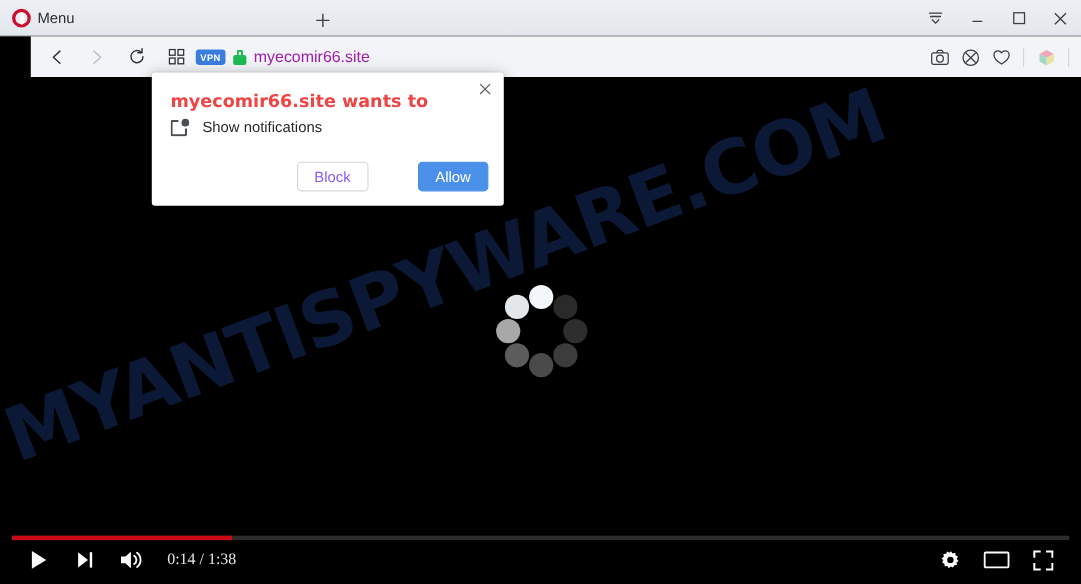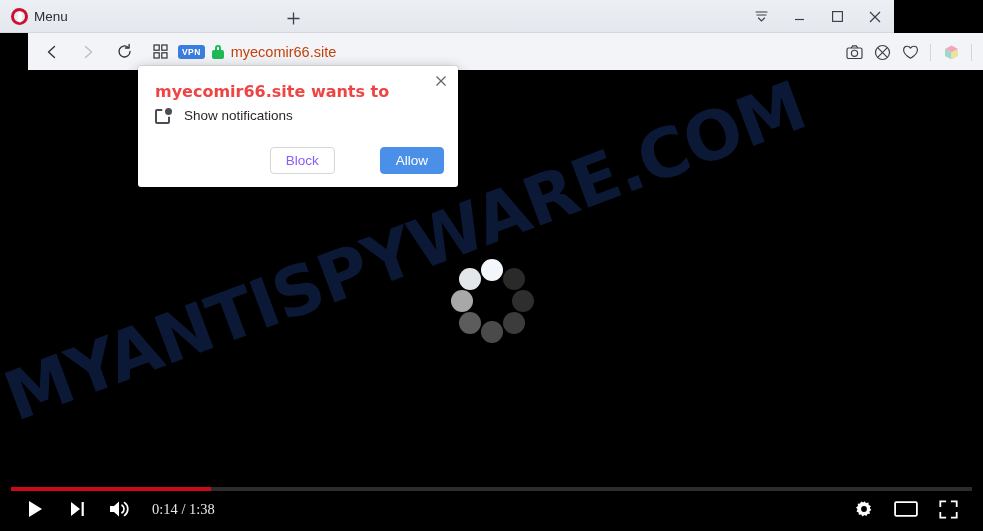--- a/index.html
+++ b/index.html
@@ -7,21 +7,21 @@
   html, body {
     width:983px; height:531px;
     overflow:hidden;
     font-family:"Liberation Sans", sans-serif;
     background:#000;
   }
   #app { position:relative; width:983px; height:531px; }
 
   
   .tabstrip {
-    position:absolute; top:0; left:0; width:894px; height:33px;
+    position:absolute; top:0; left:0; width:983px; height:33px;
     background:linear-gradient(#eceff3,#e4e8ee);
     border-bottom:1px solid #d4d8de;
   }
   .menu-btn {
     position:absolute; left:6px; top:3px; height:27px;
     display:flex; align-items:center; gap:6px;
     padding:0 9px 0 5px; border-radius:4px;
   }
   .opera-o {
     width:17px; height:17px; border-radius:50%;
@@ -106,21 +106,21 @@
   }
   .lock-body {
     position:absolute; bottom:0; left:0; width:12px; height:9px;
     background:#1db954; border-radius:2px;
   }
   .lock-shackle {
     position:absolute; top:0; left:3px; width:6px; height:7px;
     border:2px solid #1db954; border-bottom:none;
     border-radius:3px 3px 0 0;
   }
-  .url { font-size:14.5px; color:#c2410c; }
+  .url { font-size:14.5px; color:#a21caf; }
 
   .toolbar-right {
     position:absolute; right:6px; top:4px;
     height:30px; display:flex; align-items:center; gap:2px;
   }
   .tbtn {
     width:26px; height:28px;
     display:flex; align-items:center; justify-content:center;
     color:#3a3f47;
   }

